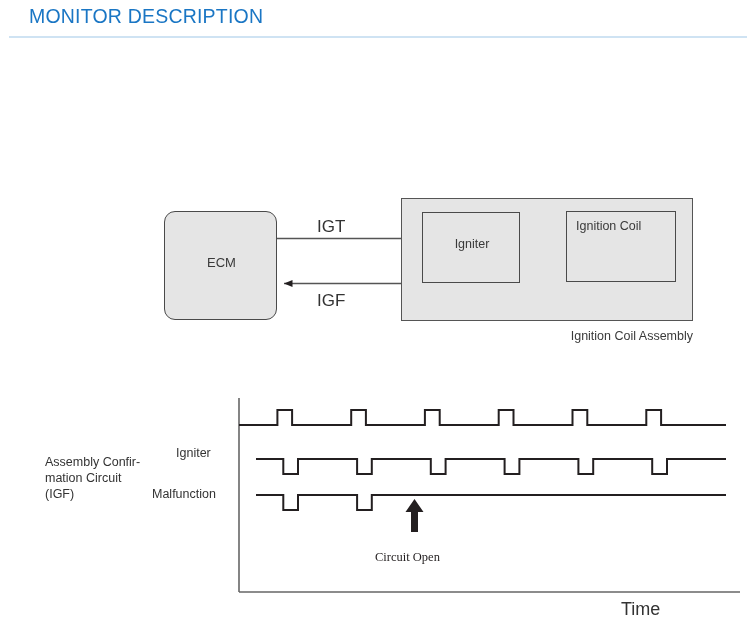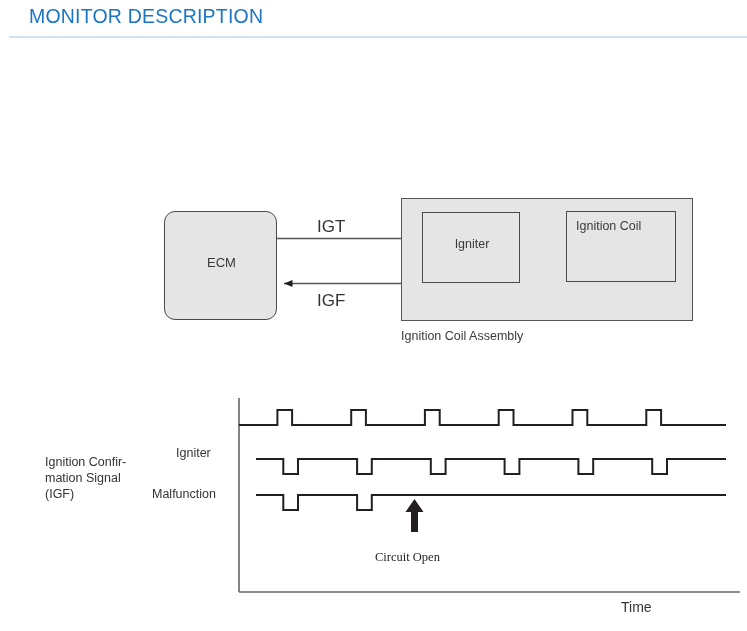--- a/index.html
+++ b/index.html
@@ -85,21 +85,21 @@
     width: 292px;
     height: 123px;
     border-width: 1.4px;
     border-color: #555;
   }
   #assembly-label {
     position: absolute;
     left: 401px;
     top: 329px;
     width: 292px;
-    text-align: left;
+    text-align: right;
     font-size: 12.5px;
     color: #3a3a3a;
   }
   #igniter-box {
     left: 422px;
     top: 212px;
     width: 98px;
     height: 71px;
   }
   #igniter-label {
@@ -159,21 +159,21 @@
     top: 190px;
     font-size: 12.5px;
     color: #231f20;
     white-space: nowrap;
     font-family: Liberation Serif, serif;
   }
   #time-label {
     position: absolute;
     left: 621px;
     top: 239px;
-    font-size: 14px;
+    font-size: 18px;
     color: #333;
   }
 </style>
 </head>
 <body>
 
 <div id="page">
 
   <div id="page-header">
     <div id="header-title">MONITOR DESCRIPTION</div>
@@ -216,22 +216,22 @@
     <div id="assembly-label">Ignition Coil Assembly</div>
 
     <div class="signal-name" id="igt-label">IGT</div>
     <div class="signal-name" id="igf-label">IGF</div>
   </div>
 
   <div id="waveform-chart">
 
 
     <div class="wf-label" id="igf-sig-label">
-      <div>Ignition Confir-</div>
-      <div>mation Signal</div>
+      <div>Assembly Confir-</div>
+      <div>mation Circuit</div>
       <div>(IGF)</div>
     </div>
 
     <div class="wf-label" id="normal-label">Igniter</div>
     <div class="wf-label" id="malfunction-label">Malfunction</div>
 
     <svg id="wf-svg" width="747" height="271" style="position:absolute;left:0;top:0;">
 
       <line id="y-axis" x1="239" y1="38" x2="239" y2="232" stroke="#666" stroke-width="1.6"></line>
 

